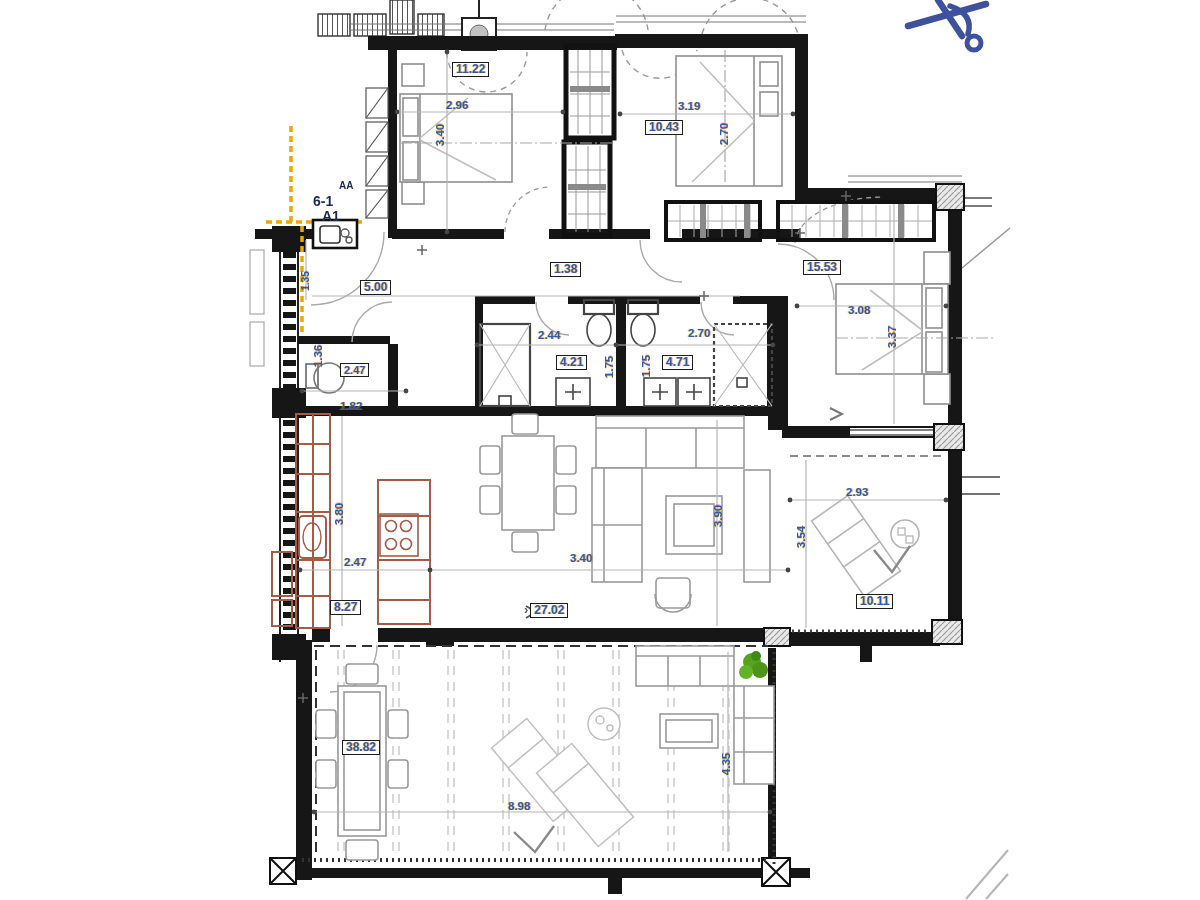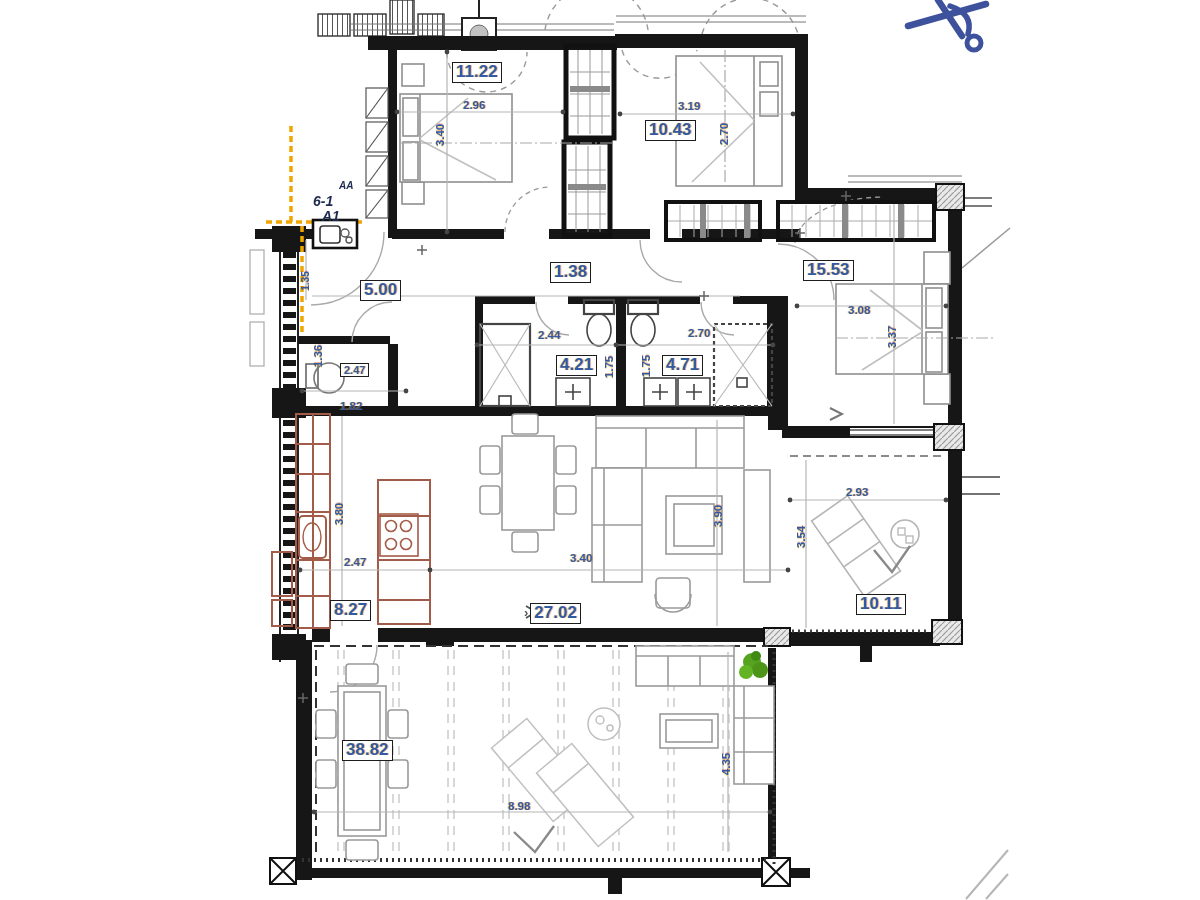--- a/index.html
+++ b/index.html
@@ -2,23 +2,23 @@
 <html><head>
 <meta charset="utf-8">
 <style>
   html,body{margin:0;padding:0;background:#ffffff;}
   #canvas{position:relative;width:1200px;height:900px;background:#fff;overflow:hidden;
           font-family:"Liberation Sans",sans-serif;}
   #plan-svg{position:absolute;left:0;top:0;z-index:1;}
   .lbl{position:absolute;z-index:3;white-space:nowrap;line-height:1.1;
        color:#2f5aa8;font-weight:bold;font-size:11.5px;
        text-shadow:1px 0 0 rgba(210,80,40,.40),-1px 0 0 rgba(245,195,0,.45);}
-  .box{border:1.6px solid #1c1c1c;background:#fff;padding:0 3px;font-size:17px;}
+  .box{border:1.6px solid #1c1c1c;background:#fff;padding:0 3px;font-size:12px;}
   .rot{transform:translate(-50%,-50%) rotate(-90deg);}
-  .mk{color:#1d2b50;text-shadow:none;font-style:italic;}
+  .mk{color:#1d2b50;text-shadow:none;}
   .arrowglyph{color:#555;text-shadow:none;font-weight:bold;margin-right:2px;font-size:13px;}
   .flexlbl{display:flex;align-items:center;}
 </style>
 </head>
 <body>
 
 <div id="canvas">
 
 <svg id="plan-svg" width="1200" height="900" viewBox="0 0 1200 900">
   <defs>
@@ -400,21 +400,21 @@
 
   <g stroke="#3d519c" fill="none" stroke-linecap="round" stroke-width="6.5">
     <path d="M908 26 L986 4"></path>
     <path d="M938 0 L962 36"></path>
     <path d="M950 6 Q974 14 968 34" stroke-width="5.5"></path>
     <circle cx="974" cy="43" r="7" stroke-width="5"></circle>
   </g>
 </svg>
 
 <div class="lbl box" style="left:452px;top:62px">11.22</div>
-<div class="lbl" style="left:463px;top:99px">2.96</div>
+<div class="lbl" style="left:446px;top:99px">2.96</div>
 <div class="lbl rot" style="left:440px;top:135px">3.40</div>
 
 <div class="lbl box" style="left:645px;top:120px">10.43</div>
 <div class="lbl" style="left:678px;top:100px">3.19</div>
 <div class="lbl rot" style="left:724px;top:134px">2.70</div>
 
 <div class="lbl box" style="left:803px;top:260px">15.53</div>
 <div class="lbl" style="left:848px;top:304px">3.08</div>
 <div class="lbl rot" style="left:892px;top:337px">3.37</div>
 

